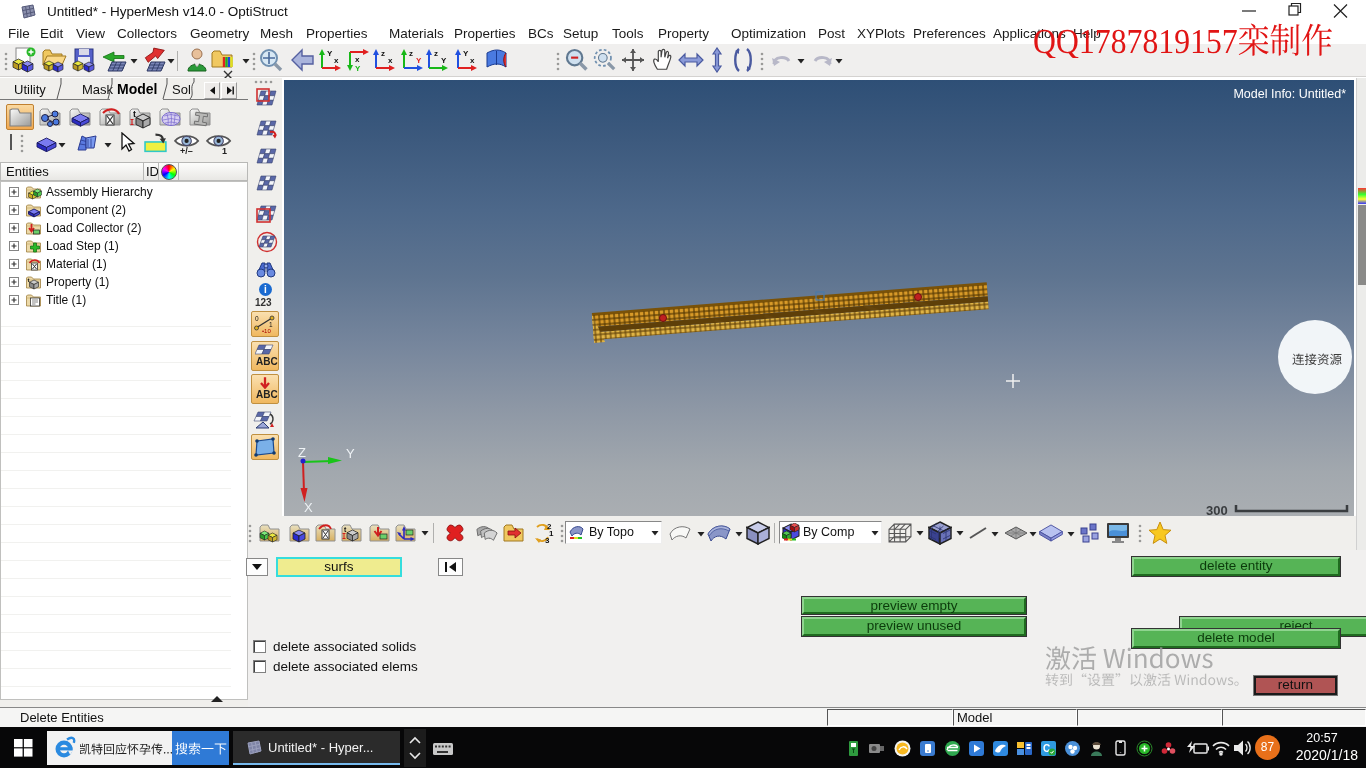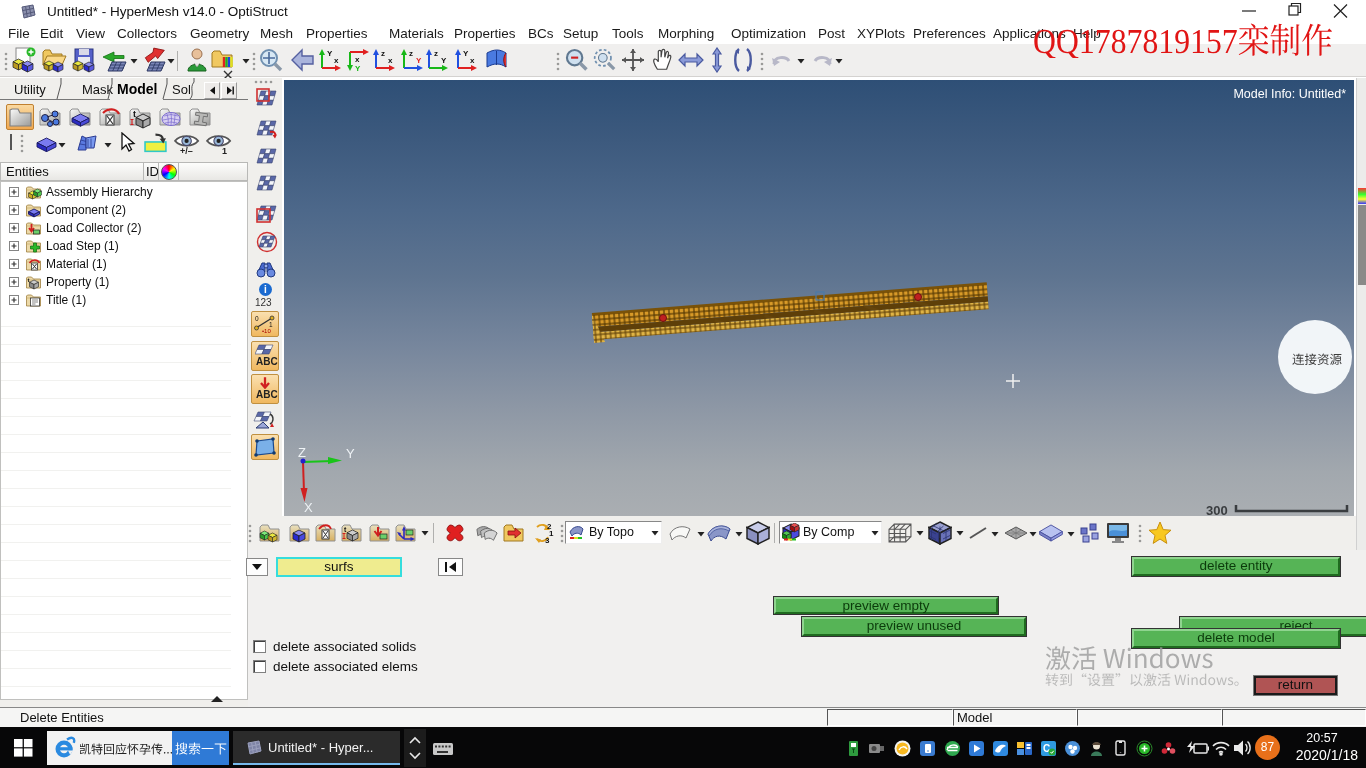--- a/index.html
+++ b/index.html
@@ -55,21 +55,21 @@
 <span class="mi" style="left:76px">View</span>
 <span class="mi" style="left:117px">Collectors</span>
 <span class="mi" style="left:190px">Geometry</span>
 <span class="mi" style="left:260px">Mesh</span>
 <span class="mi" style="left:306px">Properties</span>
 <span class="mi" style="left:389px">Materials</span>
 <span class="mi" style="left:454px">Properties</span>
 <span class="mi" style="left:528px">BCs</span>
 <span class="mi" style="left:563px">Setup</span>
 <span class="mi" style="left:612px">Tools</span>
-<span class="mi" style="left:658px">Morphing</span>
+<span class="mi" style="left:658px">Property</span>
 <span class="mi" style="left:731px">Optimization</span>
 <span class="mi" style="left:818px">Post</span>
 <span class="mi" style="left:857px">XYPlots</span>
 <span class="mi" style="left:913px">Preferences</span>
 <span class="mi" style="left:993px">Applications</span>
 <span class="mi" style="left:1073px">Help</span>
 </div>
 <div class="abs" id="toolbar">
     <svg class="abs" style="left:4px;top:8px" width="5" height="22">
       <circle cx="2" cy="2" r="1.3" fill="#9a9a98"></circle>
@@ -615,21 +615,21 @@
       <path d="M12.3 12.3 L16.3 12.3 L15.0 16.0 L11.0 16.0 Z" fill="#5a68a8" stroke="#3a4470" stroke-width="0.6"></path>
     </svg>
 <svg class="abs" style="left:7px;top:180px" width="22" height="20" viewBox="0 0 22 20">
       <path d="M3 14 L7 5 L10 5 L10 14 Z" fill="#4a6ad0" stroke="#223a80"></path>
       <path d="M19 14 L15 5 L12 5 L12 14 Z" fill="#4a6ad0" stroke="#223a80"></path>
       <circle cx="6" cy="15" r="4" fill="#6a8ae0" stroke="#223a80"></circle>
       <circle cx="16" cy="15" r="4" fill="#6a8ae0" stroke="#223a80"></circle>
       <circle cx="11" cy="8" r="2" fill="#9ab0f0" stroke="#223a80"></circle>
     </svg>
 <div class="abs" style="left:11px;top:205px;width:13px;height:13px;border-radius:50%;background:#1a6ad0;color:#fff;font-size:10px;font-weight:bold;text-align:center;line-height:13px">i</div>
-<div class="abs" style="left:7px;top:219px;font-size:10px;font-weight:normal;color:#333">123</div>
+<div class="abs" style="left:7px;top:219px;font-size:10px;font-weight:bold;color:#333">123</div>
 <div class="abs" style="left:3px;top:233px;width:28px;height:26px;background:linear-gradient(180deg,#fae0b0,#f0b860);border:1px solid #c09040;border-radius:2px"></div>
 <div class="abs" style="left:3px;top:263px;width:28px;height:30px;background:linear-gradient(180deg,#fae0b0,#f0b860);border:1px solid #c09040;border-radius:2px"></div>
 <div class="abs" style="left:3px;top:296px;width:28px;height:30px;background:linear-gradient(180deg,#fae0b0,#f0b860);border:1px solid #c09040;border-radius:2px"></div>
 <svg class="abs" style="left:6px;top:236px" width="22" height="20" viewBox="0 0 22 20">
       <path d="M2 14 L18 4" stroke="#333" stroke-width="1.4"></path>
       <circle cx="2.5" cy="14" r="2" fill="#e0b020" stroke="#333" stroke-width="0.8"></circle>
       <circle cx="18" cy="4" r="2" fill="#e0b020" stroke="#333" stroke-width="0.8"></circle>
       <text x="1" y="7" font-size="6.5" fill="#111" font-family="Liberation Sans">0</text>
       <text x="15" y="13" font-size="6.5" fill="#111" font-family="Liberation Sans">1</text>
       <text x="8" y="19" font-size="6" fill="#a00" font-family="Liberation Sans">•10</text>
@@ -938,21 +938,21 @@
 <svg class="abs" style="left:3px;top:13px" width="12" height="8">
       <path d="M1 1 L11 1 L6 7 Z" fill="#111"></path>
     </svg>
 <div class="abs" style="left:28px;top:7px;width:126px;height:20px;background:#efec8f;border:2px solid #35dddd;font-size:13.5px;color:#111;text-align:center;line-height:16px">surfs</div>
 <div class="abs" style="left:190px;top:8px;width:25px;height:18px;background:#fdfdfd;border:1px solid #888"></div>
 <svg class="abs" style="left:196px;top:11px" width="14" height="12">
       <path d="M2 1 V11" stroke="#111" stroke-width="2"></path>
       <path d="M12 1 L5 6 L12 11 Z" fill="#111"></path>
     </svg>
 <div class="green-btn" style="left:884px;top:7px;width:208px;height:19px;line-height:14px">delete entity</div>
-<div class="green-btn" style="left:526px;top:47px;width:224px;height:17px;line-height:14px">preview empty</div>
+<div class="green-btn" style="left:554px;top:47px;width:224px;height:17px;line-height:14px">preview empty</div>
 <div class="green-btn" style="left:554px;top:67px;width:224px;height:19px;line-height:14px">preview unused</div>
 <div class="green-btn" style="left:932px;top:67px;width:232px;height:19px;line-height:14px">reject</div>
 <div class="green-btn" style="left:884px;top:79px;width:208px;height:19px;line-height:14px">delete model</div>
 <div class="cb" style="left:5px;top:90px"></div>
 <div class="cblabel" style="left:25px;top:89px">delete associated solids</div>
 <div class="cb" style="left:5px;top:110px"></div>
 <div class="cblabel" style="left:25px;top:109px">delete associated elems</div>
 <svg class="abs" style="left:797px;top:96px" width="210" height="28" viewBox="0 0 210 28">
       <g transform="translate(0,22)">
         <path d="M8.84 -14.325999999999999H13.442V-12.245999999999999H8.84ZM8.84 -17.732H13.442V-15.703999999999999H8.84ZM1.664 -20.436C2.964 -19.5 4.498 -18.096 5.278 -17.134L6.473999999999999 -18.407999999999998C5.694 -19.343999999999998 4.082 -20.644 2.782 -21.554ZM0.9099999999999999 -13.234C2.158 -12.427999999999999 3.7439999999999998 -11.232 4.498 -10.452L5.668 -11.777999999999999C4.862 -12.558 3.25 -13.702 2.002 -14.43ZM1.196 0.6759999999999999 2.782 1.69C3.848 -0.65 5.122 -3.796 6.032 -6.4479999999999995L4.654 -7.436C3.6399999999999997 -4.601999999999999 2.21 -1.3 1.196 0.6759999999999999ZM17.992 -21.866C17.524 -17.81 16.64 -13.883999999999999 15.132 -11.232V-19.188H11.543999999999999L12.453999999999999 -21.58L10.426 -21.866C10.296 -21.086 9.984 -20.046 9.724 -19.188H7.228V-10.79H14.95C15.34 -10.478 15.963999999999999 -9.802 16.224 -9.516C16.64 -10.192 17.029999999999998 -10.972 17.394 -11.804C17.784 -9.334 18.407999999999998 -6.6819999999999995 19.448 -4.2379999999999995C18.381999999999998 -2.132 16.977999999999998 -0.416 15.053999999999998 0.9099999999999999C15.443999999999999 1.196 16.12 1.8199999999999998 16.354 2.106C17.992 0.832 19.291999999999998 -0.65 20.305999999999997 -2.4179999999999997C21.241999999999997 -0.702 22.438 0.858 23.971999999999998 2.054C24.232 1.5859999999999999 24.855999999999998 0.832 25.22 0.494C23.529999999999998 -0.702 22.23 -2.366 21.241999999999997 -4.264C22.541999999999998 -7.202 23.296 -10.79 23.764 -15.053999999999998H24.959999999999997V-16.848H18.928C19.266 -18.355999999999998 19.552 -19.968 19.759999999999998 -21.58ZM9.516 -10.244 10.139999999999999 -8.814H6.162V-7.175999999999999H8.735999999999999V-6.239999999999999C8.735999999999999 -4.342 8.372 -1.3 5.148 0.962C5.59 1.274 6.188 1.768 6.5 2.106C8.969999999999999 0.312 9.905999999999999 -1.924 10.218 -3.9259999999999997H13.234C13.104 -1.378 12.947999999999999 -0.364 12.687999999999999 -0.078C12.532 0.104 12.35 0.156 12.011999999999999 0.156C11.7 0.156 10.841999999999999 0.13 9.905999999999999 0.052C10.166 0.46799999999999997 10.322 1.144 10.373999999999999 1.664C11.336 1.716 12.324 1.69 12.844 1.664C13.415999999999999 1.6119999999999999 13.831999999999999 1.456 14.196 1.04C14.664 0.46799999999999997 14.819999999999999 -1.014 15.001999999999999 -4.81C15.027999999999999 -5.044 15.027999999999999 -5.537999999999999 15.027999999999999 -5.537999999999999H10.4V-6.188V-7.175999999999999H15.911999999999999V-8.814H12.011999999999999C11.777999999999999 -9.411999999999999 11.466 -10.113999999999999 11.154 -10.66ZM22.073999999999998 -15.053999999999998C21.736 -11.725999999999999 21.215999999999998 -8.814 20.332 -6.343999999999999C19.291999999999998 -9.048 18.72 -12.011999999999999 18.381999999999998 -14.716L18.486 -15.053999999999998Z M28.366 -20.124C29.951999999999998 -19.266 32.136 -18.018 33.228 -17.212L34.372 -18.823999999999998C33.254 -19.552 31.044 -20.747999999999998 29.458 -21.502ZM27.092 -12.974C28.678 -12.116 30.836 -10.868 31.902 -10.139999999999999L32.994 -11.751999999999999C31.875999999999998 -12.479999999999999 29.692 -13.649999999999999 28.158 -14.404ZM27.69 0.416 29.354 1.742C30.887999999999998 -0.6759999999999999 32.708 -3.9259999999999997 34.086 -6.6819999999999995L32.656 -7.9559999999999995C31.148 -5.018 29.094 -1.5859999999999999 27.69 0.416ZM34.32 -14.222V-12.35H41.834V-8.033999999999999H36.192V2.054H38.012V0.9359999999999999H47.294V1.924H49.166V-8.033999999999999H43.68V-12.35H50.882V-14.222H43.68V-18.772C45.942 -19.162 48.048 -19.656 49.763999999999996 -20.227999999999998L48.204 -21.736C45.318 -20.721999999999998 40.04 -19.89 35.542 -19.422C35.75 -18.98 36.01 -18.226 36.114 -17.758C37.96 -17.939999999999998 39.91 -18.174 41.834 -18.46V-14.222ZM38.012 -0.832V-6.239999999999999H47.294V-0.832Z M62.53 0.0H65.39L68.224 -11.491999999999999C68.536 -13.0 68.89999999999999 -14.378 69.18599999999999 -15.834H69.28999999999999C69.602 -14.378 69.888 -13.0 70.226 -11.491999999999999L73.112 0.0H76.024L79.94999999999999 -19.058H77.66199999999999L75.608 -8.684C75.27 -6.63 74.906 -4.576 74.568 -2.496H74.412C73.944 -4.576 73.52799999999999 -6.656 73.06 -8.684L70.408 -19.058H68.198L65.572 -8.684C65.104 -6.63 64.636 -4.576 64.22 -2.496H64.116C63.726 -4.576 63.361999999999995 -6.63 62.971999999999994 -8.684L60.97 -19.058H58.5Z M83.044 0.0H85.436V-14.117999999999999H83.044ZM84.24 -17.029999999999998C85.176 -17.029999999999998 85.826 -17.654 85.826 -18.616C85.826 -19.526 85.176 -20.15 84.24 -20.15C83.304 -20.15 82.68 -19.526 82.68 -18.616C82.68 -17.654 83.304 -17.029999999999998 84.24 -17.029999999999998Z M90.194 0.0H92.58600000000001V-10.244C93.99000000000001 -11.674 94.97800000000001 -12.402 96.43400000000001 -12.402C98.30600000000001 -12.402 99.11200000000001 -11.283999999999999 99.11200000000001 -8.632V0.0H101.47800000000001V-8.943999999999999C101.47800000000001 -12.532 100.126 -14.482 97.162 -14.482C95.238 -14.482 93.756 -13.415999999999999 92.43 -12.064H92.378L92.144 -14.117999999999999H90.194Z M110.864 0.33799999999999997C112.554 0.33799999999999997 114.06200000000001 -0.572 115.15400000000001 -1.664H115.232L115.44 0.0H117.39V-20.695999999999998H114.998V-15.261999999999999L115.128 -12.844C113.88000000000001 -13.857999999999999 112.81400000000001 -14.482 111.15 -14.482C107.926 -14.482 105.04 -11.622 105.04 -7.045999999999999C105.04 -2.34 107.328 0.33799999999999997 110.864 0.33799999999999997ZM111.384 -1.664C108.914 -1.664 107.48400000000001 -3.666 107.48400000000001 -7.072C107.48400000000001 -10.296 109.304 -12.479999999999999 111.566 -12.479999999999999C112.736 -12.479999999999999 113.828 -12.064 114.998 -10.998V-3.5879999999999996C113.828 -2.288 112.68400000000001 -1.664 111.384 -1.664Z M127.66000000000001 0.33799999999999997C131.11800000000002 0.33799999999999997 134.186 -2.366 134.186 -7.045999999999999C134.186 -11.751999999999999 131.11800000000002 -14.482 127.66000000000001 -14.482C124.20200000000001 -14.482 121.13400000000001 -11.751999999999999 121.13400000000001 -7.045999999999999C121.13400000000001 -2.366 124.20200000000001 0.33799999999999997 127.66000000000001 0.33799999999999997ZM127.66000000000001 -1.638C125.21600000000001 -1.638 123.57800000000002 -3.796 123.57800000000002 -7.045999999999999C123.57800000000002 -10.296 125.21600000000001 -12.479999999999999 127.66000000000001 -12.479999999999999C130.104 -12.479999999999999 131.768 -10.296 131.768 -7.045999999999999C131.768 -3.796 130.104 -1.638 127.66000000000001 -1.638Z M140.166 0.0H142.922L144.924 -7.566C145.288 -8.918 145.574 -10.244 145.88600000000002 -11.674H146.01600000000002C146.354 -10.244 146.614 -8.943999999999999 146.978 -7.617999999999999L149.006 0.0H151.892L155.714 -14.117999999999999H153.42600000000002L151.372 -5.954C151.06 -4.601999999999999 150.8 -3.328 150.514 -2.028H150.38400000000001C150.04600000000002 -3.328 149.734 -4.601999999999999 149.39600000000002 -5.954L147.186 -14.117999999999999H144.872L142.662 -5.954C142.324 -4.601999999999999 142.012 -3.328 141.726 -2.028H141.596C141.31 -3.328 141.05 -4.601999999999999 140.764 -5.954L138.65800000000002 -14.117999999999999H136.24Z M162.47400000000002 0.33799999999999997C165.80200000000002 0.33799999999999997 167.596 -1.5599999999999998 167.596 -3.848C167.596 -6.526 165.36 -7.358 163.306 -8.138C161.72000000000003 -8.735999999999999 160.264 -9.256 160.264 -10.581999999999999C160.264 -11.7 161.096 -12.636 162.89000000000001 -12.636C164.138 -12.636 165.126 -12.09 166.08800000000002 -11.388L167.23200000000003 -12.87C166.16600000000003 -13.754 164.60600000000002 -14.482 162.864 -14.482C159.77 -14.482 158.002 -12.713999999999999 158.002 -10.478C158.002 -8.06 160.13400000000001 -7.124 162.11 -6.396C163.67000000000002 -5.824 165.334 -5.148 165.334 -3.718C165.334 -2.496 164.424 -1.508 162.55200000000002 -1.508C160.86200000000002 -1.508 159.614 -2.1839999999999997 158.366 -3.198L157.222 -1.6119999999999999C158.548 -0.494 160.472 0.33799999999999997 162.47400000000002 0.33799999999999997Z" fill="#9b9b9b" opacity="0.8"></path>

